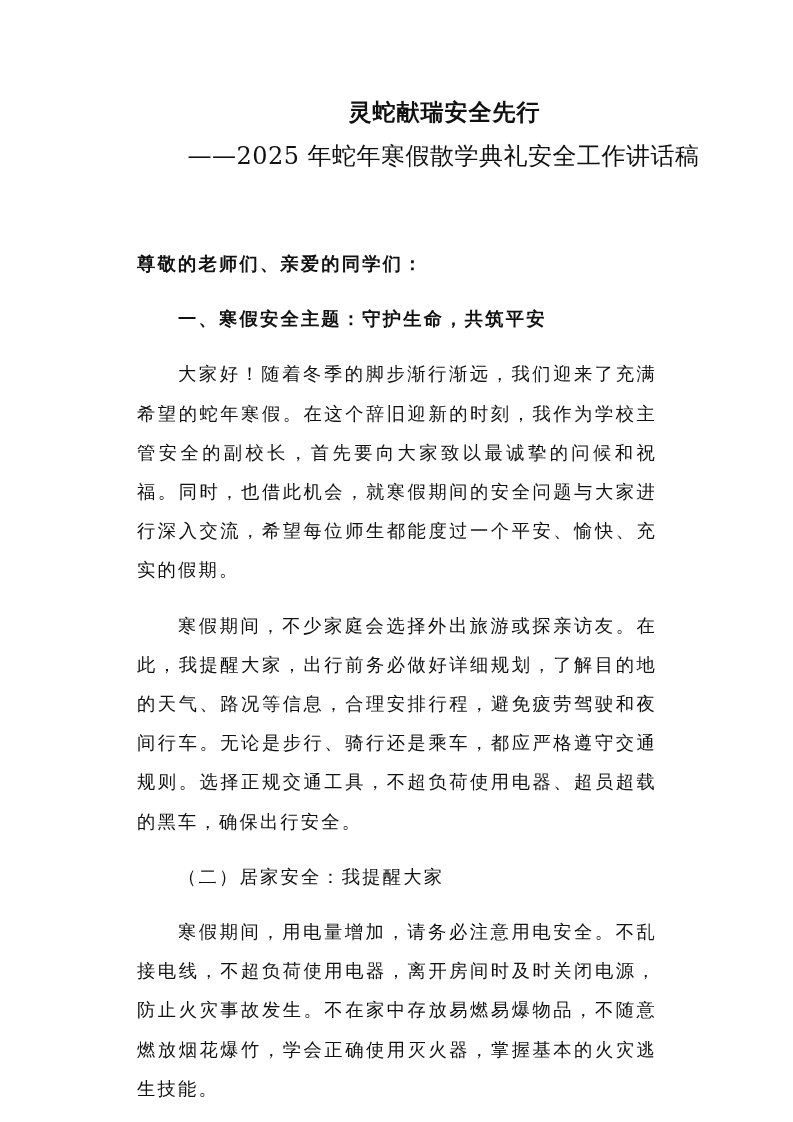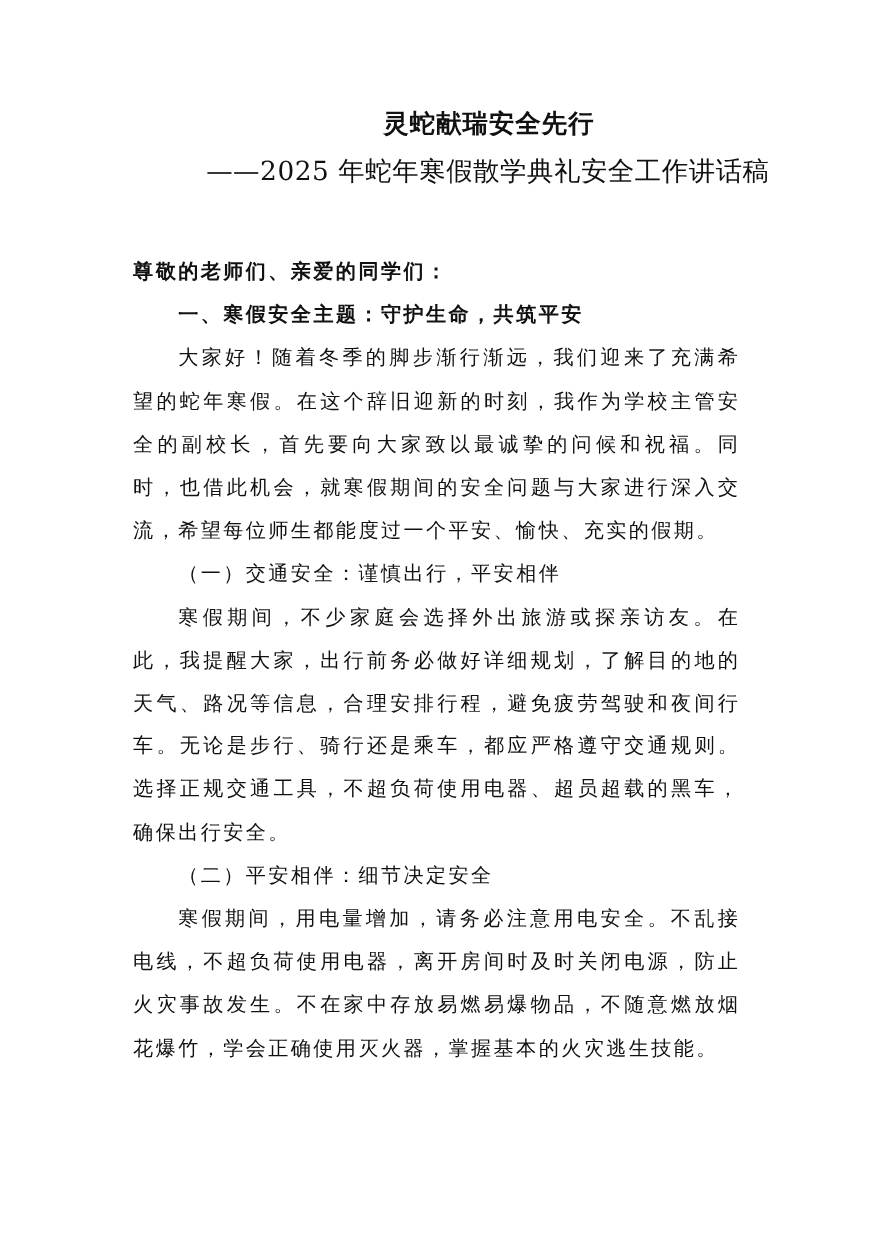--- a/index.html
+++ b/index.html
@@ -12,34 +12,33 @@
   .title {
     position: absolute; left: 0; width: 793px; text-align: center;
     font-family: "DejaVu Serif", "Liberation Serif", serif;
   }
   .title-main { top: 97px; font-size: 23px; font-weight: bold; letter-spacing: 1px; padding-left: 48px; }
   .title-sub { top: 140px; font-size: 24px; font-weight: normal; letter-spacing: 0.5px; margin-left: 47px; }
   .body {
     position: absolute; left: 121px; top: 228px; width: 552px;
     font-size: 18.3px; line-height: 39.2px; text-align: justify; letter-spacing: 2.2px;
   }
-  .body p { margin: 0; }
+  .body p { margin: 16px; }
   .indent { text-indent: 41px; }
   .bold { font-weight: bold; }
   .salutation { font-weight: bold; }
 </style>
 </head>
 <body>
 
 <div class="page">
   <div class="title title-main">灵蛇献瑞安全先行</div>
   <div class="title title-sub">——2025 年蛇年寒假散学典礼安全工作讲话稿</div>
 
   <div class="body">
     <p class="salutation">尊敬的老师们、亲爱的同学们：</p>
     <p class="indent bold">一、寒假安全主题：守护生命，共筑平安</p>
     <p class="indent">大家好！随着冬季的脚步渐行渐远，我们迎来了充满希望的蛇年寒假。在这个辞旧迎新的时刻，我作为学校主管安全的副校长，首先要向大家致以最诚挚的问候和祝福。同时，也借此机会，就寒假期间的安全问题与大家进行深入交流，希望每位师生都能度过一个平安、愉快、充实的假期。</p>
-    <p class="indent">（一）交通安全：谨慎出行，平安相伴</p>
     <p class="indent">寒假期间，不少家庭会选择外出旅游或探亲访友。在此，我提醒大家，出行前务必做好详细规划，了解目的地的天气、路况等信息，合理安排行程，避免疲劳驾驶和夜间行车。无论是步行、骑行还是乘车，都应严格遵守交通规则。选择正规交通工具，不超负荷使用电器、超员超载的黑车，确保出行安全。</p>
-    <p class="indent">（二）平安相伴：细节决定安全</p>
+    <p class="indent">（二）居家安全：我提醒大家</p>
     <p class="indent">寒假期间，用电量增加，请务必注意用电安全。不乱接电线，不超负荷使用电器，离开房间时及时关闭电源，防止火灾事故发生。不在家中存放易燃易爆物品，不随意燃放烟花爆竹，学会正确使用灭火器，掌握基本的火灾逃生技能。</p>
   </div>
 </div>
 
 </body></html>

